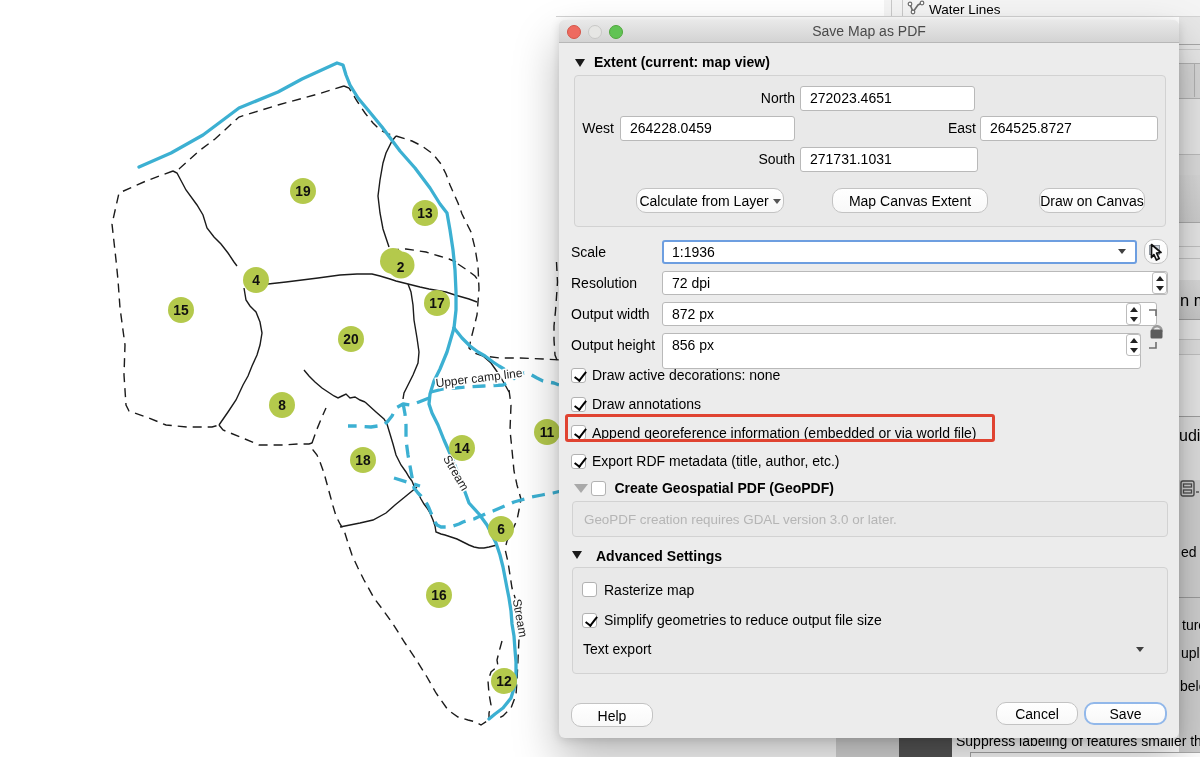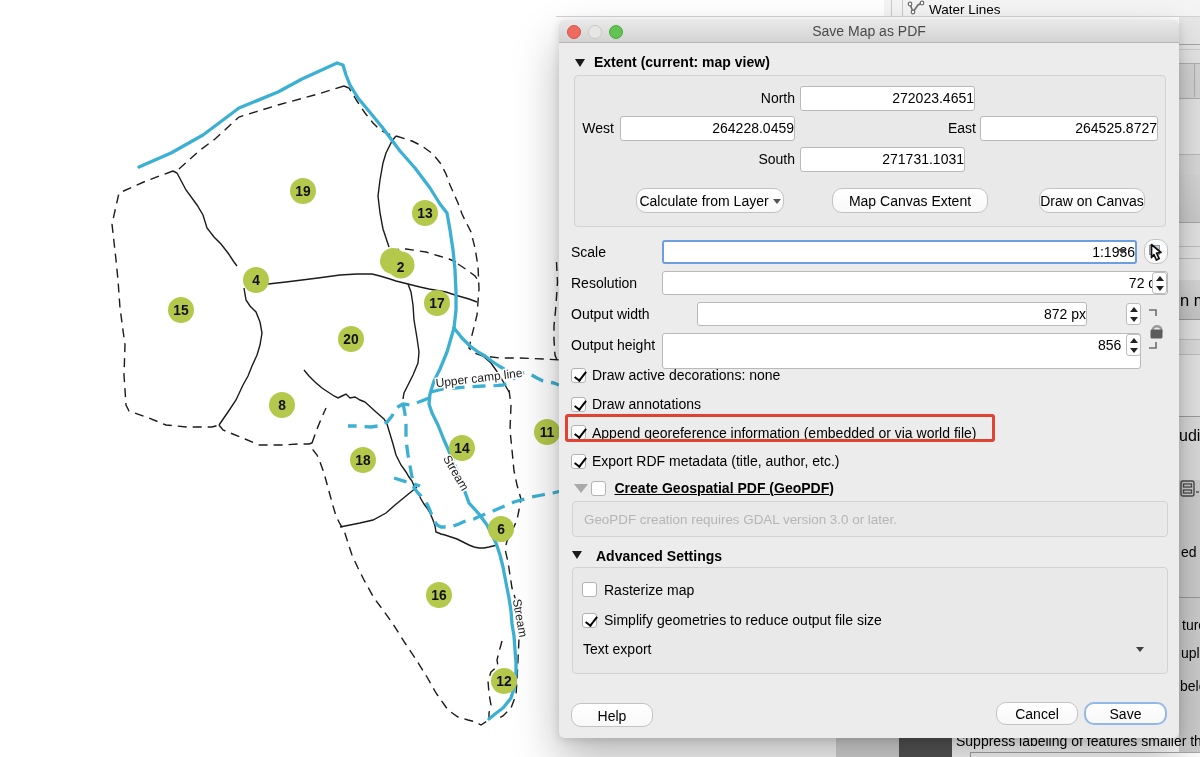--- a/index.html
+++ b/index.html
@@ -8,21 +8,21 @@
 .abs{position:absolute;}
 
 #dlg{left:559px;top:20px;width:620px;height:718px;background:#ececec;border-radius:6px;
   box-shadow:0 22px 46px rgba(0,0,0,.28),0 2px 10px rgba(0,0,0,.13);}
 #titlebar{left:0;top:0;width:100%;height:23px;border-radius:6px 6px 0 0;
   background:linear-gradient(#e9e9e9,#d3d3d3);border-bottom:1px solid #b7b7b7;box-sizing:border-box;}
 .light{width:12px;height:12px;border-radius:50%;top:5px;}
 #title{width:100%;text-align:center;top:3px;font-size:14px;color:#4a4a4a;}
 .lbl{font-size:14px;color:#000;white-space:nowrap;line-height:17px;}
 .field{background:#fff;border:1px solid #b9b9b9;border-radius:3px;box-sizing:border-box;
-  font-size:14px;color:#000;padding:3px 0 0 9px;text-align:right;}
+  font-size:14px;color:#000;padding:3px 0 0 9px;}
 .gbox{background:#e9e9e9;border:1px solid #d2d2d2;border-radius:4px;box-sizing:border-box;}
 .btn{background:linear-gradient(#ffffff,#f8f8f8);border:1px solid #c3c3c3;border-radius:10px;
   box-sizing:border-box;font-size:14px;color:#000;text-align:center;}
 .tri-d{width:0;height:0;border-left:5.5px solid transparent;border-right:5.5px solid transparent;
   border-top:8px solid #1a1a1a;}
 .combo-arrow{width:0;height:0;border-left:4.5px solid transparent;border-right:4.5px solid transparent;
   border-top:5.5px solid #404040;}
 .cb{width:15px;height:15px;background:#fff;border:1px solid #b2b2b2;border-radius:3px;box-sizing:border-box;}
 .ck:after{content:"";position:absolute;left:4.5px;top:0px;width:4.5px;height:10px;
   border-right:2.2px solid #000;border-bottom:2.2px solid #000;transform:rotate(38deg);}
@@ -166,21 +166,21 @@
  <div class="abs lbl" style="left:35px;top:34px;font-weight:bold;">Extent (current: map view)</div>
  <div class="abs gbox" style="left:15px;top:54.5px;width:592px;height:152px;"></div>
 
  <div class="abs lbl" style="left:151px;top:70px;width:85px;text-align:right;">North</div>
  <div class="abs field" style="left:241px;top:66px;width:175px;height:25px;">272023.4651</div>
  <div class="abs lbl" style="left:1px;top:100px;width:54px;text-align:right;">West</div>
  <div class="abs field" style="left:61px;top:96px;width:175px;height:25px;">264228.0459</div>
  <div class="abs lbl" style="left:367px;top:100px;width:50px;text-align:right;">East</div>
  <div class="abs field" style="left:421px;top:96px;width:178px;height:25px;">264525.8727</div>
  <div class="abs lbl" style="left:151px;top:131px;width:85px;text-align:right;">South</div>
- <div class="abs field" style="left:241px;top:127px;width:165px;height:25px;">271731.1031</div>
+ <div class="abs field" style="left:241px;top:127px;width:178px;height:25px;">271731.1031</div>
  <div class="abs btn" style="left:77px;top:168px;width:148px;height:25px;line-height:25px;">Calculate from Layer&nbsp;<span style="display:inline-block;width:0;height:0;border-left:4px solid transparent;border-right:4px solid transparent;border-top:5px solid #555;vertical-align:2px;"></span></div>
  <div class="abs btn" style="left:273px;top:168px;width:156px;height:25px;line-height:25px;">Map Canvas Extent</div>
  <div class="abs btn" style="left:480px;top:168px;width:106px;height:25px;line-height:25px;">Draw on Canvas</div>
 
  <div class="abs lbl" style="left:12px;top:224px;">Scale</div>
  <div class="abs field" style="left:103px;top:220px;width:475px;height:24px;border:2px solid #6d9ee0;padding:2px 0 16px 8px;">1:1936</div>
  <div class="abs combo-arrow" style="left:558.5px;top:229px;"></div>
  <div class="abs btn" style="left:585px;top:219px;width:24px;height:25px;">
   <svg width="22" height="23" viewBox="0 0 22 23">
         <rect x="4.5" y="5.5" width="10" height="9" fill="#ccd2da" stroke="#8e959e" stroke-width="1"></rect>
@@ -189,21 +189,21 @@
  </div>
 
  <div class="abs lbl" style="left:12px;top:255px;">Resolution</div>
  <div class="abs field" style="left:103px;top:251px;width:506px;height:24px;">72 dpi</div>
  <div class="abs spin" style="left:593px;top:252px;width:15px;height:22px;">
   <div class="abs up" style="left:3px;top:3px;"></div>
       <div class="abs dn" style="left:3px;top:13px;"></div>
  </div>
 
  <div class="abs lbl" style="left:12px;top:286px;">Output width</div>
- <div class="abs field" style="left:103px;top:282px;width:390px;height:24px;margin-left:35px;">872 px</div>
+ <div class="abs field" style="left:103px;top:282px;width:495px;height:24px;">872 px</div>
  <div class="abs spin" style="left:567px;top:283px;width:15px;height:22px;">
   <div class="abs up" style="left:3px;top:3px;"></div>
       <div class="abs dn" style="left:3px;top:13px;"></div>
  </div>
  <div class="abs lbl" style="left:12px;top:317px;">Output height</div>
  <div class="abs field" style="left:103px;top:313px;width:479px;height:36px;">856 px</div>
  <div class="abs spin" style="left:567px;top:314px;width:15px;height:22px;">
   <div class="abs up" style="left:3px;top:3px;"></div>
       <div class="abs dn" style="left:3px;top:13px;"></div>
  </div>
@@ -219,21 +219,21 @@
  <div class="abs cb ck" style="left:12px;top:376.5px;"></div>
  <div class="abs lbl" style="left:33px;top:376px;">Draw annotations</div>
  <div class="abs cb ck" style="left:12px;top:405px;"></div>
  <div class="abs lbl" style="left:33px;top:404.5px;">Append georeference information (embedded or via world file)</div>
  <div class="abs" style="left:6px;top:393.5px;width:430px;height:28px;border:3px solid #e04331;border-radius:3px;box-sizing:border-box;"></div>
  <div class="abs cb ck" style="left:12px;top:434px;"></div>
  <div class="abs lbl" style="left:33px;top:433px;">Export RDF metadata (title, author, etc.)</div>
 
  <div class="abs" style="left:15px;top:464px;width:0;height:0;border-left:7px solid transparent;border-right:7px solid transparent;border-top:9.5px solid #a9a9a9;"></div>
  <div class="abs cb" style="left:32px;top:460.5px;"></div>
- <div class="abs lbl" style="left:55.5px;top:459.5px;font-weight:bold;text-decoration:underline;">Create Geospatial PDF (GeoPDF)</div>
+ <div class="abs lbl" style="left:55.5px;top:459.5px;font-weight:bold;">Create Geospatial PDF (GeoPDF)</div>
  <div class="abs gbox" style="left:13px;top:481px;width:596px;height:36px;"></div>
  <div class="abs lbl" style="left:25px;top:491px;color:#b5b5b5;font-size:13.4px;">GeoPDF creation requires GDAL version 3.0 or later.</div>
 
  <div class="abs tri-d" style="left:13px;top:531px;"></div>
  <div class="abs lbl" style="left:37px;top:528px;font-weight:bold;">Advanced Settings</div>
  <div class="abs gbox" style="left:13px;top:547px;width:596px;height:107px;"></div>
  <div class="abs cb" style="left:23px;top:562px;"></div>
  <div class="abs lbl" style="left:45px;top:561.5px;">Rasterize map</div>
  <div class="abs cb ck" style="left:23px;top:593px;"></div>
  <div class="abs lbl" style="left:45px;top:592px;">Simplify geometries to reduce output file size</div>

